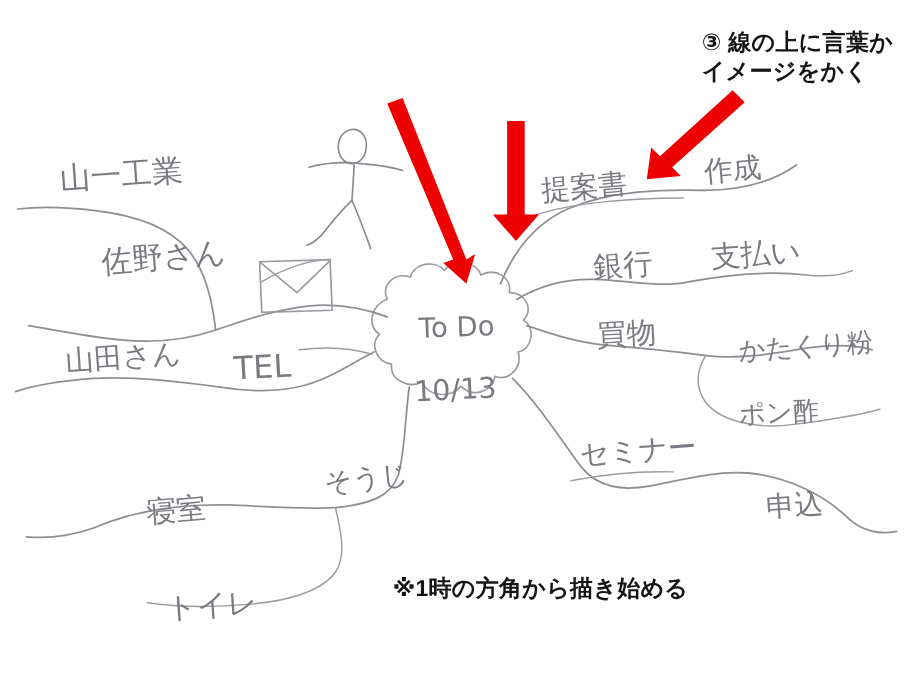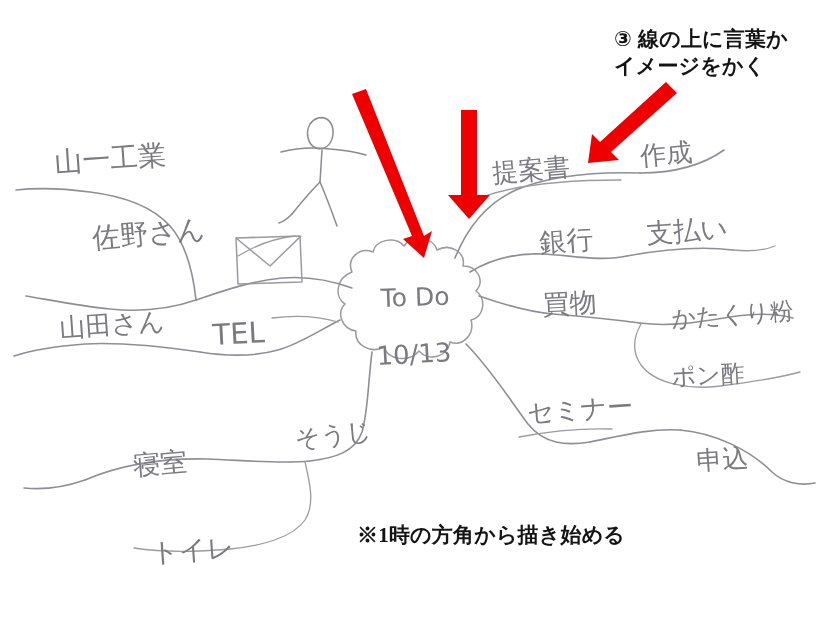--- a/index.html
+++ b/index.html
@@ -30,30 +30,29 @@
     color: #141414;
     font-weight: bold;
     font-size: 21px;
     line-height: 1.28;
     letter-spacing: 0.2px;
     white-space: pre-line;
     font-family: "Liberation Sans", "DejaVu Sans", sans-serif;
   }
   #ann-1 { left: 154px; top: 51px; }
   #ann-2 { left: 383px; top: 51px; }
-  #ann-3 { left: 614px; top: 26px; }
+  #ann-3 { left: 638px; top: 26px; }
   #footer-note {
     position: absolute;
     left: 357px;
     top: 521px;
     font-size: 21px;
     font-weight: bold;
     color: #141414;
     letter-spacing: 0.2px;
-    font-family: Liberation Serif, serif;
   }
   .hw {
     fill: #7a7a80;
     font-family: "DejaVu Sans", "Liberation Sans", sans-serif;
     font-weight: 400;
   }
   .branchline {
     fill: none;
     stroke: #8e8e95;
     stroke-width: 1.6;

